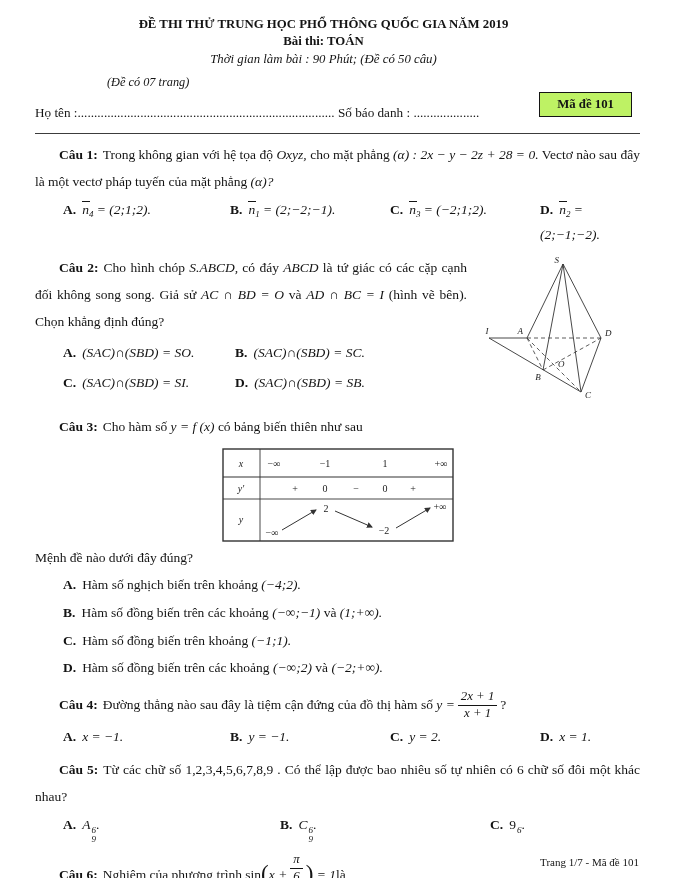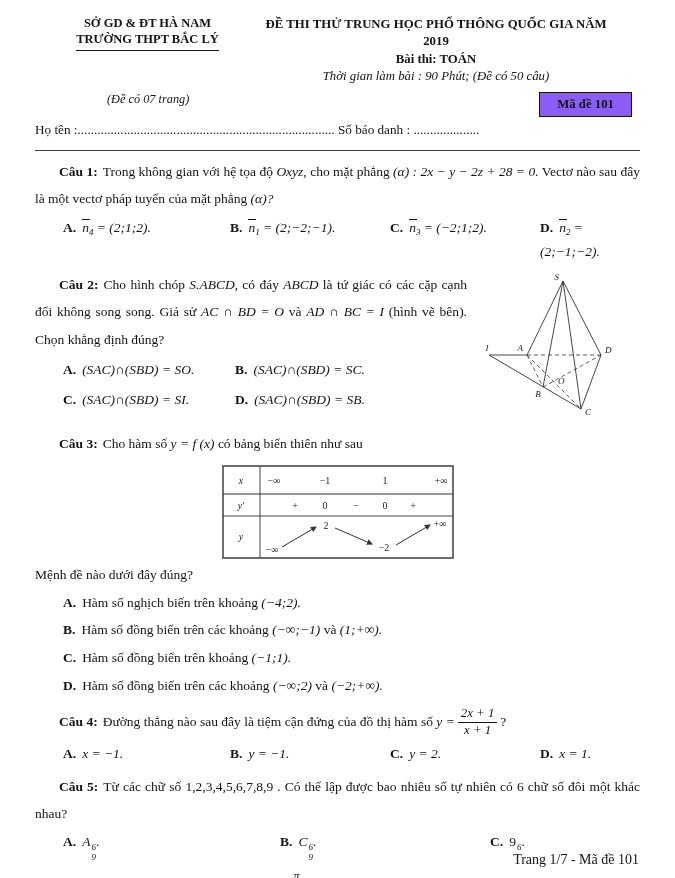--- a/index.html
+++ b/index.html
@@ -12,21 +12,21 @@
   .hdr{display:flex;}
   .hdr-left{width:225px;text-align:center;font-size:12.5px;font-weight:bold;line-height:1.25;}
   .school{display:inline-block;border-bottom:1.4px solid #141414;padding-bottom:3px;}
   .hdr-right{flex:1;text-align:center;margin-right:28px;line-height:1.35;}
   .exam-title{font-weight:bold;font-size:12.8px;}
   .exam-subject{font-weight:bold;font-size:12.8px;}
   .exam-duration{font-style:italic;font-size:12.8px;}
   .pages-note{font-style:italic;font-size:12.3px;margin:7px 0 0 72px;}
   .code-box{
     position:absolute;top:92px;right:43px;border:1.8px solid #141414;
-    padding:4px 17px;font-weight:bold;font-size:12.8px;background:#8b5cf6;
+    padding:4px 17px;font-weight:bold;font-size:12.8px;background:#bef264;
   }
   .name-line{margin-top:15px;font-size:13.2px;white-space:nowrap;overflow:hidden;}
   .rule{border:none;border-top:1.7px solid #3c3c3c;margin:12px 0 0 0;}
   
   .q{margin-top:7px;}
   .stem{line-height:2.02;font-size:13.5px;text-align:justify;margin:0;}
   .qlabel{font-weight:bold;margin-right:5px;margin-left:24px;}
   .m{font-style:italic;}
   .em{}
   .optrow{display:flex;margin:3px 0 1px 28px;font-size:13.5px;line-height:1.75;justify-content:space-between;}
@@ -48,33 +48,29 @@
   .listopt{margin:0 0 0 28px;font-size:13.5px;line-height:2.05;}
   
   .frac{display:inline-flex;flex-direction:column;vertical-align:middle;text-align:center;
         font-style:italic;font-size:12.8px;line-height:1.25;margin:0 3px;}
   .frac .num{border-bottom:1px solid #141414;padding:0 3px;}
   .frac .den{padding:0 3px;}
   .bigp{font-size:23px;font-weight:400;vertical-align:-3px;line-height:1;}
   
   .supsub{display:inline-flex;flex-direction:column;font-size:9px;line-height:1.05;
           vertical-align:-4px;margin-left:1px;font-style:italic;}
-  .footer{position:absolute;right:36px;bottom:10px;font-size:14px;}
+  .footer{position:absolute;right:36px;bottom:10px;font-size:11px;}
   svg text{font-family:"Liberation Serif","DejaVu Serif",serif;}
 </style>
 </head>
 <body>
 
 <div class="page">
 
   <div class="hdr">
-    <div class="hdr-left">
-      <div>SỞ GD &amp; ĐT HÀ NAM</div>
-      <span class="school">TRƯỜNG THPT BẮC LÝ</span>
-    </div>
     <div class="hdr-right">
       <div class="exam-title">ĐỀ THI THỬ TRUNG HỌC PHỔ THÔNG QUỐC GIA NĂM 2019</div>
       <div class="exam-subject">Bài thi: TOÁN</div>
       <div class="exam-duration">Thời gian làm bài : 90 Phút; (Đề có 50 câu)</div>
     </div>
   </div>
 
   <div class="pages-note">(Đề có 07 trang)</div>
 
   <div class="code-box">Mã đề 101</div>

